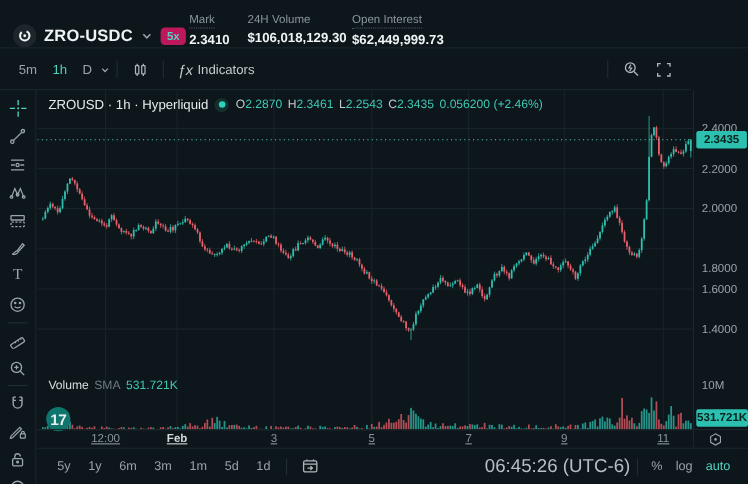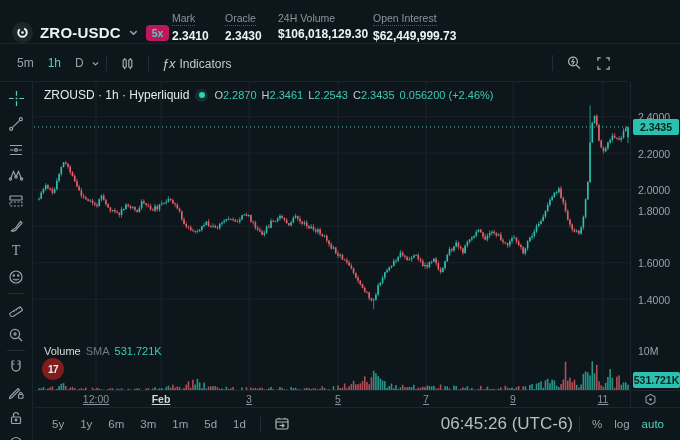--- a/index.html
+++ b/index.html
@@ -69,23 +69,23 @@
             display:flex; align-items:center; justify-content:center; cursor:pointer; }
   .dotbtn i { width:6px; height:6px; border-radius:50%; background:#2fd1bc; display:block; }
   .ohlc { display:flex; gap:5px; font-size:11px; }
   .ohlc .k { color:#c3cacd; }
   .ohlc .v { color:#3fc9b5; }
   .vol-legend { position:absolute; left:10px; top:263px; display:flex; gap:5px;
                 font-size:11px; align-items:center; }
   .vol-legend .n { color:#d8dee1; }
   .vol-legend .s { color:#6f7a80; }
   .vol-legend .v { color:#3fc9b5; }
-  .tv-logo { position:absolute; left:8px; top:276px; width:22px; height:22px;
-             border-radius:50%; background:#7f1d1d; color:#e8edee; display:flex;
-             align-items:center; justify-content:center; font-weight:700; font-size:10px;
+  .tv-logo { position:absolute; left:8px; top:288px; width:22px; height:22px;
+             border-radius:50%; background:#0f766e; color:#e8edee; display:flex;
+             align-items:center; justify-content:center; font-weight:700; font-size:14px;
              letter-spacing:-.5px; }
   
   .bbar { position:absolute; left:34px; top:407px; width:646px; height:33px;
           border-top:1px solid #1b262c; display:flex; align-items:center; padding:0 10px; }
   .rng { color:#9aa3a9; padding:3px 6px; margin:0 2px; font-size:11.5px; cursor:pointer; }
   .b-sep { width:1px; height:15px; background:#222d33; margin:0 6px; }
   .clock { margin-left:auto; color:#b7bfc4; font-size:17px; cursor:pointer; }
   .scale-btn { color:#9aa3a9; padding:3px 6px; font-size:11.5px; cursor:pointer; }
   .scale-btn.on { color:#50d2c1; }
 </style>
@@ -107,24 +107,20 @@
         <svg width="11" height="11" viewBox="0 0 12 12" fill="none" stroke="currentColor" stroke-width="1.6">
             <path d="M2.5 4.5 L6 8 L9.5 4.5"></path>
           </svg>
       </span>
       <span class="lev">5x</span>
     </div>
     <div class="stats">
       <div class="stat s-mark">
         <span class="lbl u">Mark</span>
         <span class="val">2.3410</span>
-      </div>
-      <div class="stat s-oracle">
-        <span class="lbl u">Oracle</span>
-        <span class="val">2.3430</span>
       </div>
       <div class="stat s-vol">
         <span class="lbl">24H Volume</span>
         <span class="val">$106,018,129.30</span>
       </div>
       <div class="stat s-oi">
         <span class="lbl u">Open Interest</span>
         <span class="val">$62,449,999.73</span>
       </div>
     </div>
@@ -141,21 +137,21 @@
     </span>
     <span class="tb-sep"></span>
     <span class="tb-ico">
       <svg width="15" height="15" viewBox="0 0 16 16" fill="none" stroke="currentColor" stroke-width="1.2">
         <path d="M5 2 v2 M5 12 v2 M11 2 v2 M11 12 v2"></path>
           <rect x="3.4" y="4" width="3.2" height="8" rx="0.5"></rect>
           <rect x="9.4" y="4" width="3.2" height="8" rx="0.5"></rect>
       </svg>
     </span>
     <span class="tb-sep"></span>
-    <span class="tb-ico" style="font-style:italic; font-size:13px; color:#c3cacd;align-items:flex-end;">
+    <span class="tb-ico" style="font-style:italic; font-size:13px; color:#c3cacd;">
       <span>ƒx</span>
       <span class="ind-lbl" style="font-style:normal">Indicators</span>
     </span>
     <span class="tb-right">
       <span class="tb-sep"></span>
       <span class="tb-ico">
         <svg width="16" height="16" viewBox="0 0 16 16" fill="none" stroke="currentColor" stroke-width="1.2">
           <circle cx="7" cy="6.5" r="4.4"></circle>
             <path d="M10.3 10 L14 13.7"></path>
             <path d="M7.6 3.8 L5.8 6.8 h2.4 L6.4 9.6" stroke-width="1.1"></path>
@@ -1092,21 +1088,21 @@
       <div class="vol-legend">
         <span class="n">Volume</span>
         <span class="s">SMA</span>
         <span class="v">531.721K</span>
       </div>
       <div class="tv-logo">17</div>
 
       <span class="ylab" style="top:29px">2.4000</span>
       <span class="ylab" style="top:66px">2.2000</span>
       <span class="ylab" style="top:102px">2.0000</span>
-      <span class="ylab" style="top:123px">1.8000</span>
+      <span class="ylab" style="top:156px">1.8000</span>
       <span class="ylab" style="top:175px">1.6000</span>
       <span class="ylab" style="top:212px">1.4000</span>
       <span class="ylab" style="top:263px">10M</span>
       <span class="badge" id="price-badge" style="top: 37px;">2.3435</span>
       <span class="badge volb" style="top:290px">531.721K</span>
 
       <div class="taxis">
         <span class="xlab" style="left:62px">12:00</span>
         <span class="xlab major" style="left:127px">Feb</span>
         <span class="xlab" style="left:215px">3</span>

